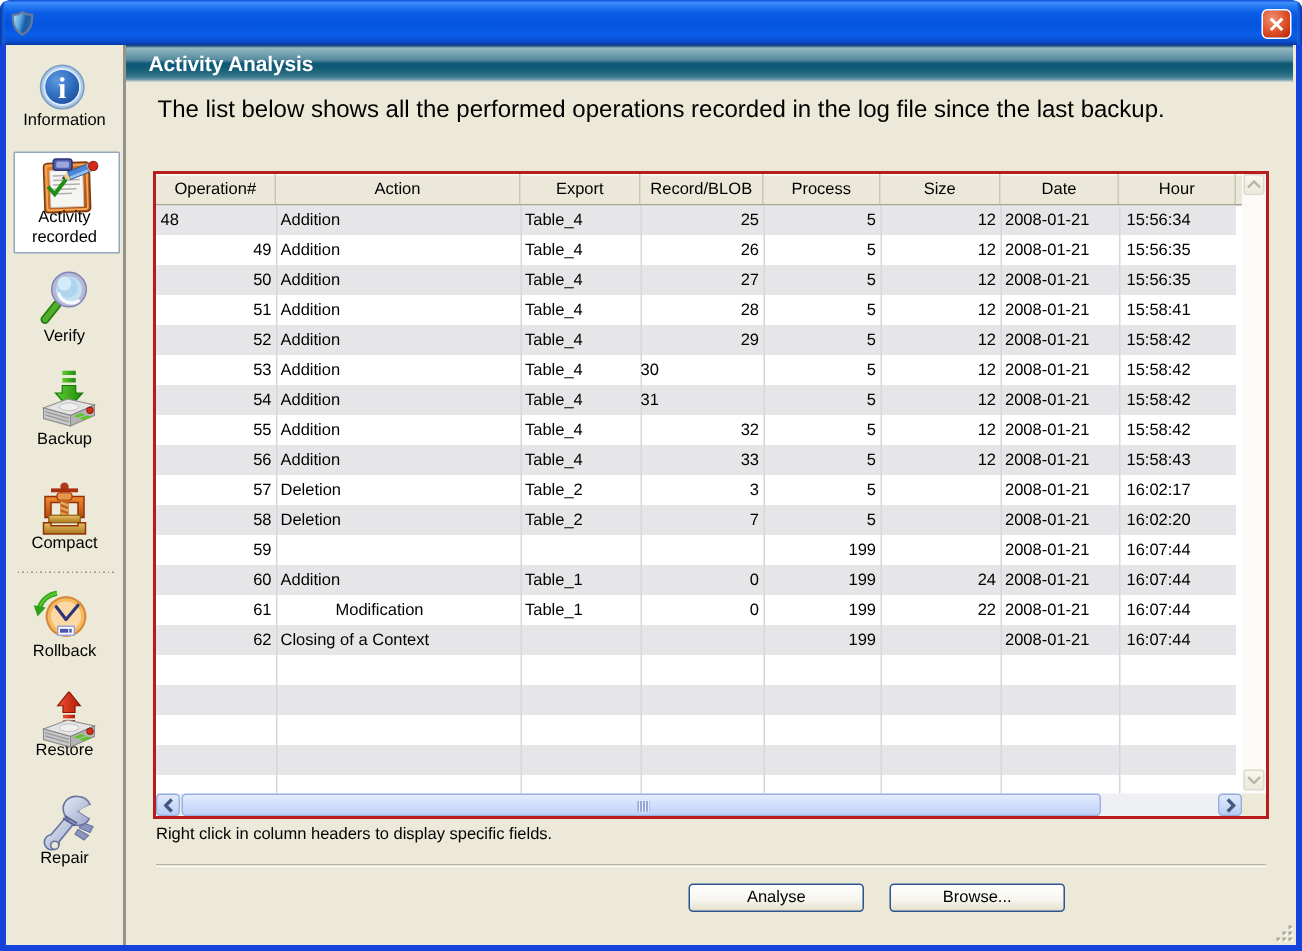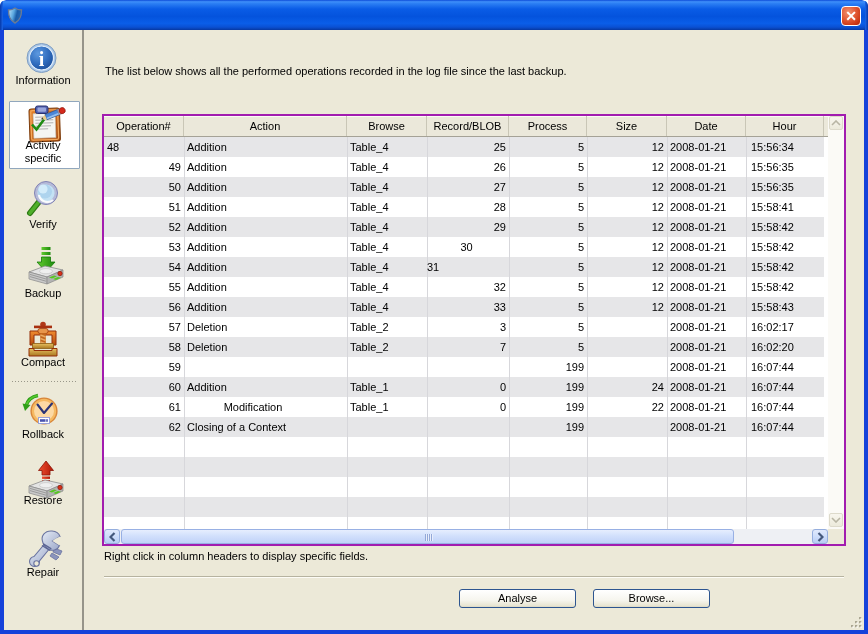--- a/index.html
+++ b/index.html
@@ -20,23 +20,23 @@
 #side{left:4px;top:30px;width:78px;height:600px;background:#ece9d8}
 #sidesep{left:82px;top:30px;width:2px;height:600px;background:#96948a}
 .slabel{position:absolute;width:78px;left:0;text-align:center;font-size:11px;color:#000}
 #selbox{left:5px;top:71px;width:71px;height:68px;background:#fff;border:1px solid #91a7bd;border-radius:1px}
 #dotsep{left:8px;top:351px;width:64px;height:1px;background-image:repeating-linear-gradient(90deg,#99978a 0 1px,transparent 1px 3px)}
 
 #main{left:84px;top:30px;width:780px;height:600px;background:#ece9d8}
 #thead2{left:0px;top:0px;width:778px;height:25px;
  background:linear-gradient(180deg,#1e4a74 0%,#2a5580 3%,#7ea9b8 7%,#93b7c1 8%,#7ba7b4 20%,#54889c 40%,#16607c 48%,#0d5874 50%,#105b77 60%,#24697f 75%,#3d7b8f 85%,#6f9aa7 92%,#aec5c8 96%,#e8e6d8 100%)}
 #thead2 span{position:absolute;left:15px;top:4px;color:#fff;font-size:14px;font-weight:bold;letter-spacing:-0.1px}
-#desc{left:21px;top:35px;font-size:11px;color:#000}
-
-#tbl{left:18px;top:84px;width:744px;height:432px;border:2px solid #a21caf;background:#fff}
+#desc{left:21px;top:35px;font-size:16px;color:#000}
+
+#tbl{left:18px;top:84px;width:744px;height:432px;border:2px solid #b91c1c;background:#fff}
 #thr{left:0;top:0;width:724px;height:21px;background:#ebe8da;border-bottom:1px solid #a5a296;box-shadow:inset 0 1px 0 #fafaf5}
 .hc{position:absolute;top:0;height:20px;border-right:1px solid #c9c6b6;text-align:center;font-size:11px;line-height:20px;color:#000}
 #stripes{left:0;top:21px;width:720px;height:392px;
  background:repeating-linear-gradient(180deg,#e6e6e8 0 20px,#ffffff 20px 40px)}
 .colsep{position:absolute;top:21px;width:1px;height:392px;background:#d7d7db}
 .trow{position:absolute;left:0;width:724px;height:20px}
 .tc{position:absolute;top:0;height:20px;line-height:20px;font-size:11px;color:#000;white-space:nowrap;overflow:hidden}
 
 #vsb{left:724px;top:0;width:16px;height:413px;background:#fbfaf6}
 .vbtn{position:absolute;left:1px;width:14px;height:14px;background:linear-gradient(180deg,#f8f6ee,#eceadb);border:1px solid #dddacb;border-radius:2px}
@@ -122,21 +122,21 @@
 <g transform="translate(31.5,8.5) rotate(158)">
 <rect x="-1" y="-2.7" width="13.5" height="5.4" fill="#4a86d8" stroke="#2c5694" stroke-width="0.7"></rect>
 <rect x="-0.8" y="-2.4" width="13" height="1.8" fill="#96c0ee"></rect>
 <polygon points="12.5,-2.7 12.5,2.7 17.5,0" fill="#eccB86"></polygon>
 <polygon points="15.6,-1.1 15.6,1.1 17.8,0" fill="#3a3a3a"></polygon>
 <rect x="-3.4" y="-2.7" width="2.6" height="5.4" fill="#b0b0bc" stroke="#808090" stroke-width="0.5"></rect>
 <circle cx="-5" cy="0" r="3.1" fill="#d42a1c" stroke="#8a1408" stroke-width="0.6"></circle>
 </g>
 </svg>
   <div class="slabel" style="top:109px">Activity</div>
-  <div class="slabel" style="top:122px">specific</div>
+  <div class="slabel" style="top:122px">recorded</div>
   <svg class="abs" style="left:22px;top:147px" width="36" height="40" viewBox="0 0 36 40">
 <line x1="12" y1="26" x2="4" y2="36" stroke="#2d7a14" stroke-width="6" stroke-linecap="round"></line>
 <line x1="12" y1="26" x2="4" y2="36" stroke="#4fb02a" stroke-width="3.6" stroke-linecap="round"></line>
 <circle cx="20" cy="16" r="11.5" fill="#b5bad8" stroke="#8183b4" stroke-width="1"></circle>
 <circle cx="20" cy="16" r="8.6" fill="#c4e2f4"></circle>
 <circle cx="19" cy="14.6" r="7" fill="#aed4ee"></circle>
 <path d="M13,18 a8.6 8.6 0 0 0 14,5" fill="none" stroke="#ffffff" stroke-width="2.2" opacity="0.9"></path>
 <circle cx="17" cy="12" r="4.6" fill="#d3ecfa"></circle>
 </svg>
       <svg class="abs" style="left:31px;top:217px" width="22" height="26" viewBox="0 0 22 26">
@@ -241,26 +241,29 @@
 <path d="M17,13 C14,6 19,0.5 26,1 C30,1.3 33,3.5 34,6.5 L26.5,11 L33.5,15.5 C32,19.5 27,21.5 23,19.5 C20.5,18.2 18,15.5 17,13 Z" fill="url(#wg)" stroke="#6a74a0" stroke-width="1.1"></path>
 <path d="M34,6.5 C30.5,8 27.5,9.5 26.5,11 L33.5,15.5 C34.5,12.5 34.8,9 34,6.5 Z" fill="#ece9d8"></path>
 <g stroke="#5a6494" stroke-width="1.3">
           <line x1="16" y1="15.5" x2="24" y2="20.5"></line>
           <line x1="17.3" y1="13.9" x2="25.3" y2="18.9"></line>
         </g>
 </svg>
  </div>
  <div class="abs" id="sidesep"></div>
  <div class="abs" id="main">
+  <div class="abs" id="thead2">
+        <span>Activity Analysis</span>
+      </div>
   <div class="abs" id="desc">The list below shows all the performed operations recorded in the log file since the last backup.</div>
   <div class="abs" id="tbl">
     <div class="abs" id="thr">
           <div class="hc" style="left:0px;width:80px">Operation#</div>
           <div class="hc" style="left:80px;width:163px">Action</div>
-          <div class="hc" style="left:243px;width:80px">Browse</div>
+          <div class="hc" style="left:243px;width:80px">Export</div>
           <div class="hc" style="left:323px;width:82px">Record/BLOB</div>
           <div class="hc" style="left:405px;width:78px">Process</div>
           <div class="hc" style="left:483px;width:80px">Size</div>
           <div class="hc" style="left:563px;width:79px">Date</div>
           <div class="hc" style="left:642px;width:78px">Hour</div>
         </div>
     <div class="abs" id="stripes"></div>
     <div class="colsep" style="left:80px"></div>
         <div class="colsep" style="left:243px"></div>
         <div class="colsep" style="left:323px"></div>
@@ -315,21 +318,21 @@
           <span class="tc" style="left:323px;width:79px;text-align:right">29</span>
           <span class="tc" style="left:405px;width:75px;text-align:right">5</span>
           <span class="tc" style="left:483px;width:77px;text-align:right">12</span>
           <span class="tc" style="left:566px;width:76px;text-align:left">2008-01-21</span>
           <span class="tc" style="left:647px;width:73px;text-align:left">15:58:42</span>
         </div>
         <div class="trow" style="top:121px">
           <span class="tc" style="left:0px;width:77px;text-align:right">53</span>
           <span class="tc" style="left:83px;width:160px;text-align:left">Addition</span>
           <span class="tc" style="left:246px;width:77px;text-align:left">Table_4</span>
-          <span class="tc" style="left:323px;width:79px;text-align:center">30</span>
+          <span class="tc" style="left:323px;width:79px;text-align:left">30</span>
           <span class="tc" style="left:405px;width:75px;text-align:right">5</span>
           <span class="tc" style="left:483px;width:77px;text-align:right">12</span>
           <span class="tc" style="left:566px;width:76px;text-align:left">2008-01-21</span>
           <span class="tc" style="left:647px;width:73px;text-align:left">15:58:42</span>
         </div>
         <div class="trow" style="top:141px">
           <span class="tc" style="left:0px;width:77px;text-align:right">54</span>
           <span class="tc" style="left:83px;width:160px;text-align:left">Addition</span>
           <span class="tc" style="left:246px;width:77px;text-align:left">Table_4</span>
           <span class="tc" style="left:323px;width:79px;">31</span>

